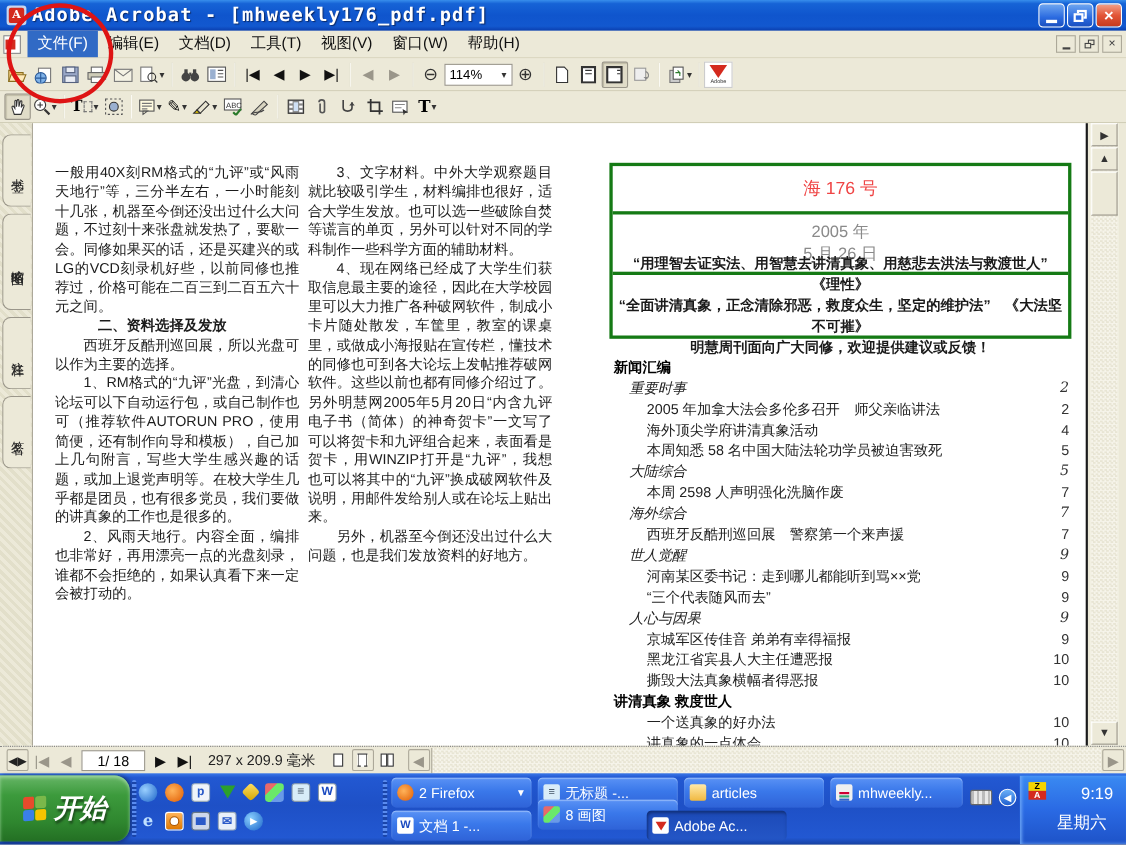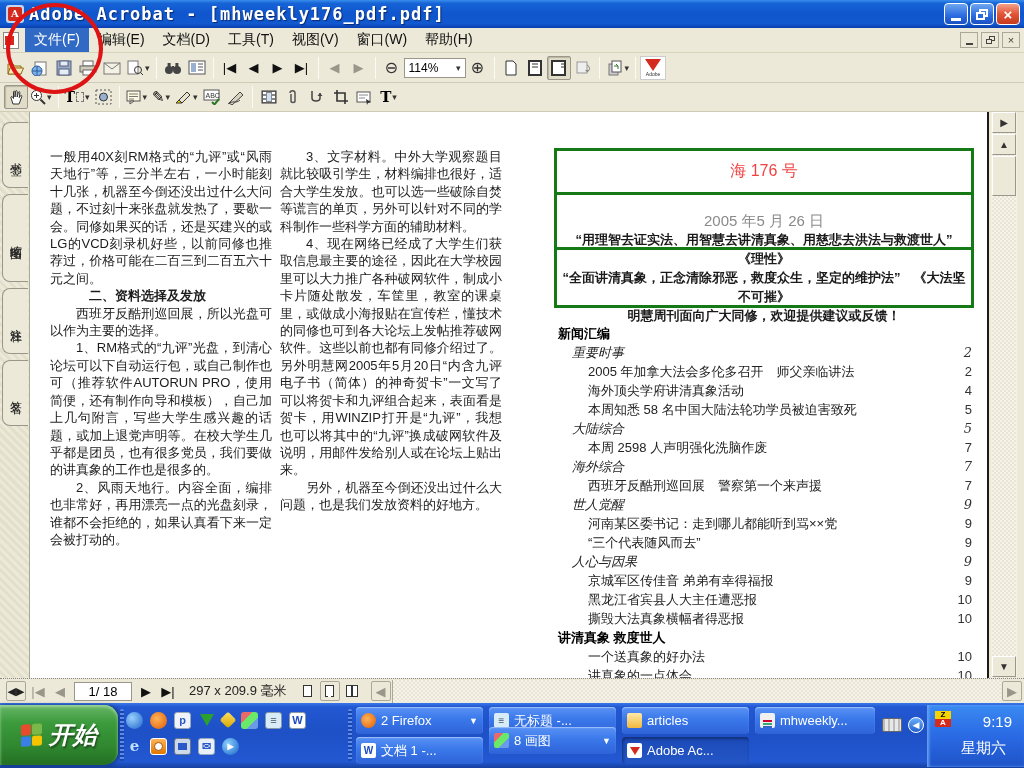--- a/index.html
+++ b/index.html
@@ -90,21 +90,21 @@
   #mast-top { position:absolute; left:0; top:0; right:0; height:96px; display:flex; }
   #mast-title-cell { width:316px; border-right:3px solid #157a15; position:relative; }
   #mast-title { font-family:"DejaVu Serif", serif; font-weight:bold; font-size:44px; letter-spacing:6px;
     text-align:center; margin-top:8px; color:#000; }
   #mast-sign { position:absolute; right:8px; bottom:4px; display:flex; align-items:center; gap:5px;
     font-family:"DejaVu Serif", serif; font-size:13px; font-weight:bold; color:#111; }
   .seal { width:13px; height:13px; background:#333; color:#fff; font-size:7px; line-height:13px; text-align:center; }
   #mast-issue-col { flex:1; display:flex; flex-direction:column; }
   #mast-issue { height:44px; border-bottom:3px solid #157a15; display:flex; align-items:center; justify-content:center;
     font-size:16px; color:#ef4444; }
-  #mast-date { flex:1; display:flex; flex-direction:row; align-items:center; justify-content:center;
+  #mast-date { flex:1; display:flex; flex-direction:column; align-items:center; justify-content:center;
     font-size:15px; color:#8a8a8a; line-height:20px;border-radius:11px; }
   #mast-quotes { position:absolute; left:0; right:0; top:96px; bottom:0; border-top:3px solid #157a15;
     display:flex; flex-direction:column; justify-content:center; text-align:center; font-size:13px; font-weight:bold;
     color:#1a1a1a; line-height:19px; padding:2px 4px; }
 
   
   #toc { position:absolute; left:528px; top:212px; width:414px; font-size:13px; color:#222; }
   .toc-section { font-weight:bold; line-height:19px; color:#000; }
   .toc-row { display:flex; line-height:19px; }
   .toc-row .lbl { flex:1; white-space:nowrap; overflow:hidden; }
@@ -683,21 +683,21 @@
 
     <div class="task-btn" style="left:356px; top:34px;">
       <span class="ticon" style="background:#fff;color:#1a4ac0;">W</span>
       <span class="t-label">文档 1 -...</span>
     </div>
     <div class="task-btn" style="left:489px; top:24px;">
       <span class="ticon" style="background:linear-gradient(135deg,#e86a6a 33%,#6ae86a 33% 66%,#6a9ae8 66%);"></span>
       <span class="t-label">8 画图</span>
       <span class="t-drop">▼</span>
     </div>
-    <div class="task-btn active" style="left:622px; top:34px;">
+    <div class="task-btn active" style="left:588px; top:34px;">
       <span class="ticon" style="background:#fff;">
           <i style="width:0;height:0;border-left:5px solid transparent;border-right:5px solid transparent;border-top:8px solid #d42a1e;"></i>
         </span>
       <span class="t-label">Adobe Ac...</span>
     </div>
 
     <div id="tray-extra">
       <span class="kb-icon"></span>
       <span class="chev-icon">◀</span>
     </div>

